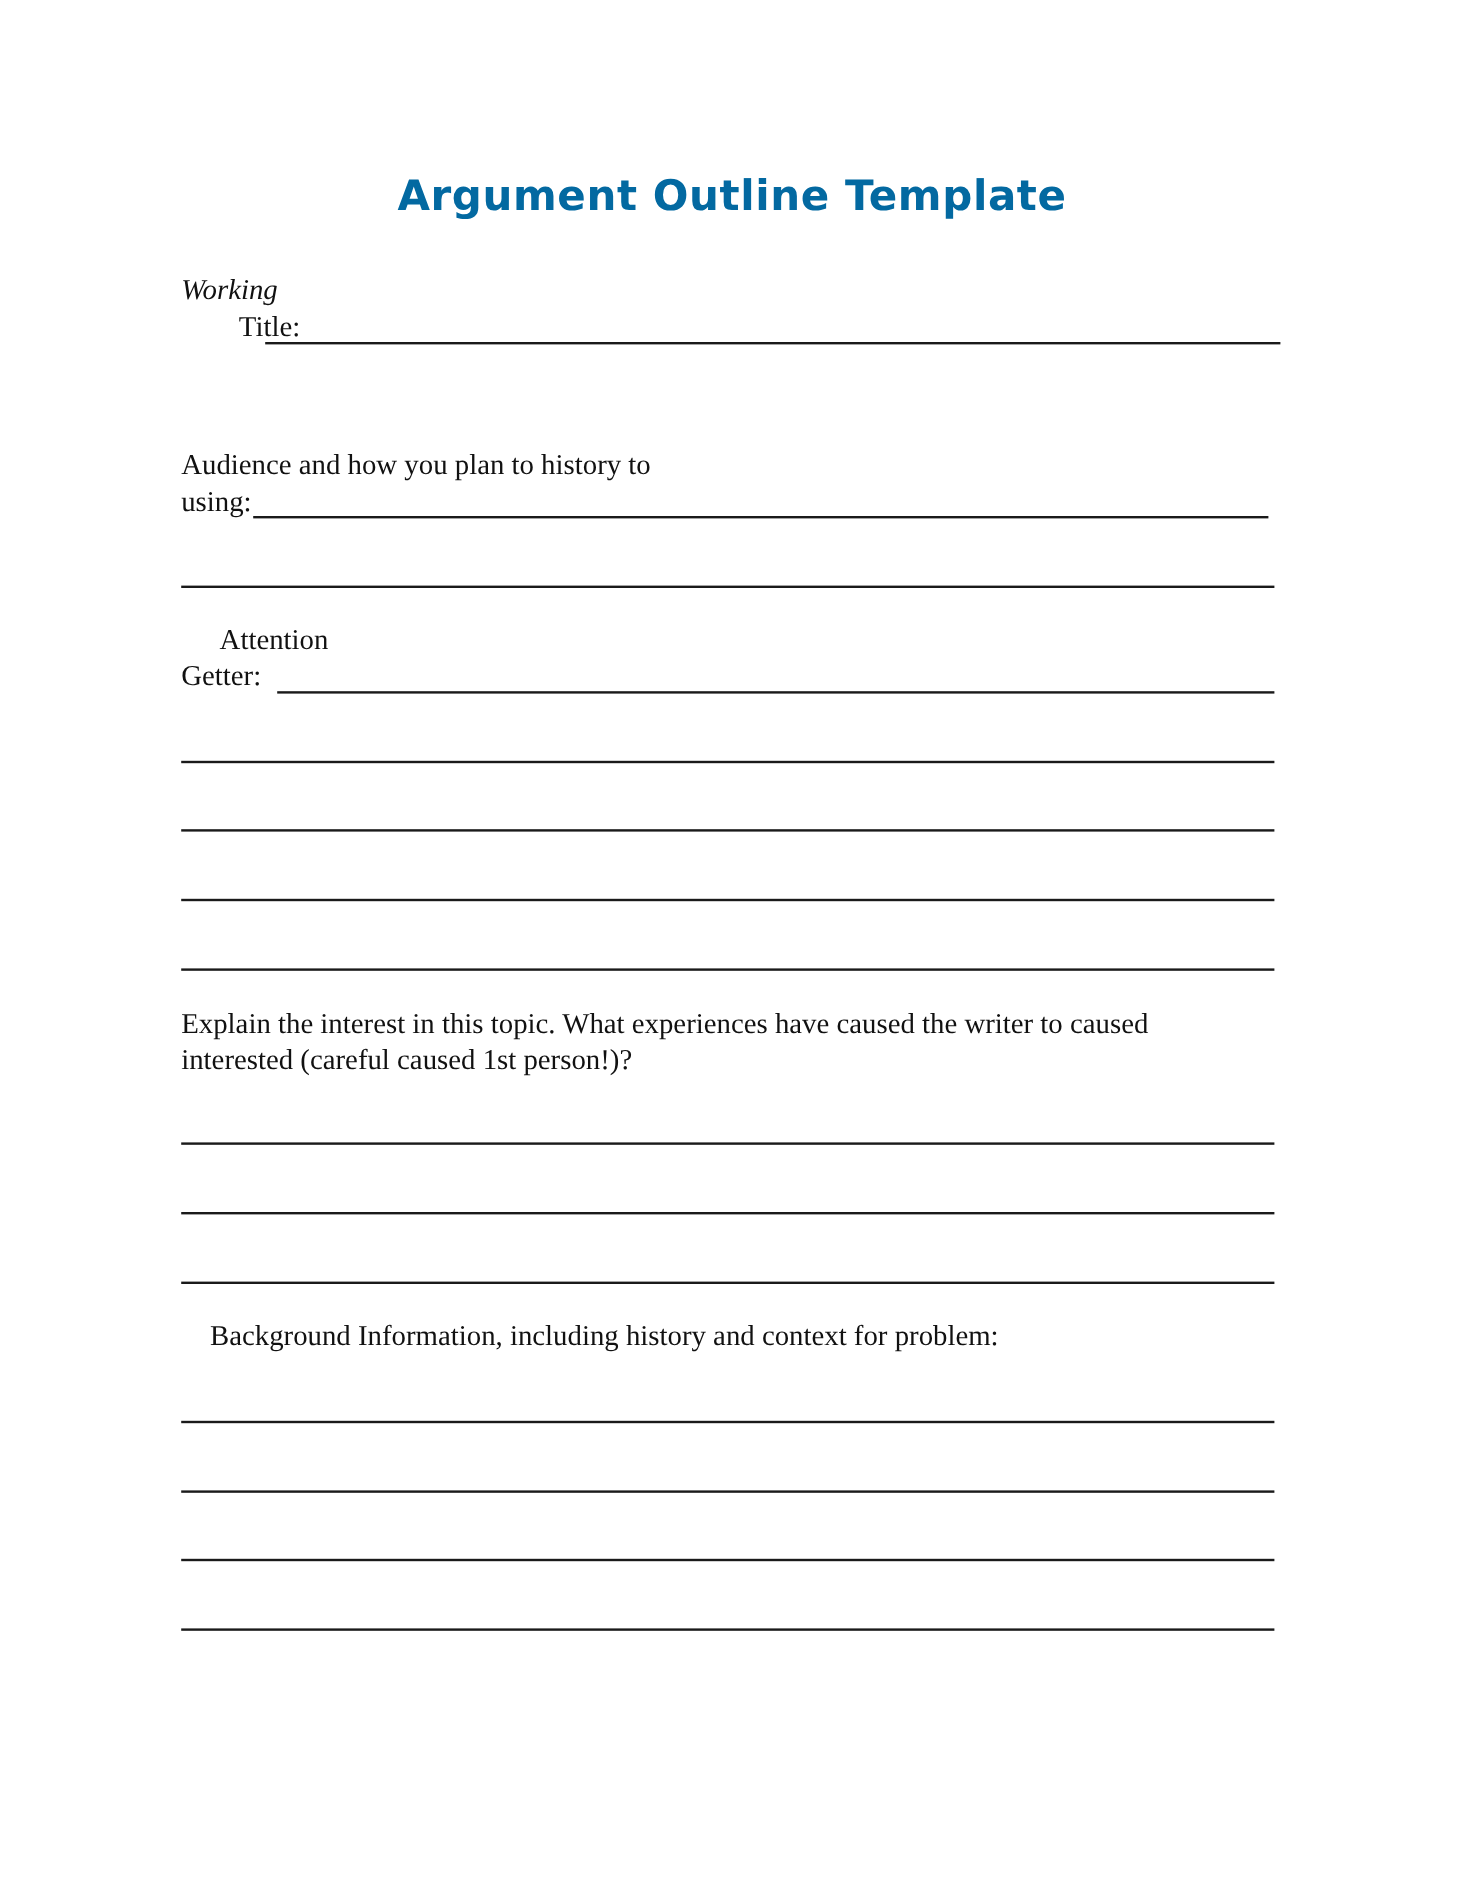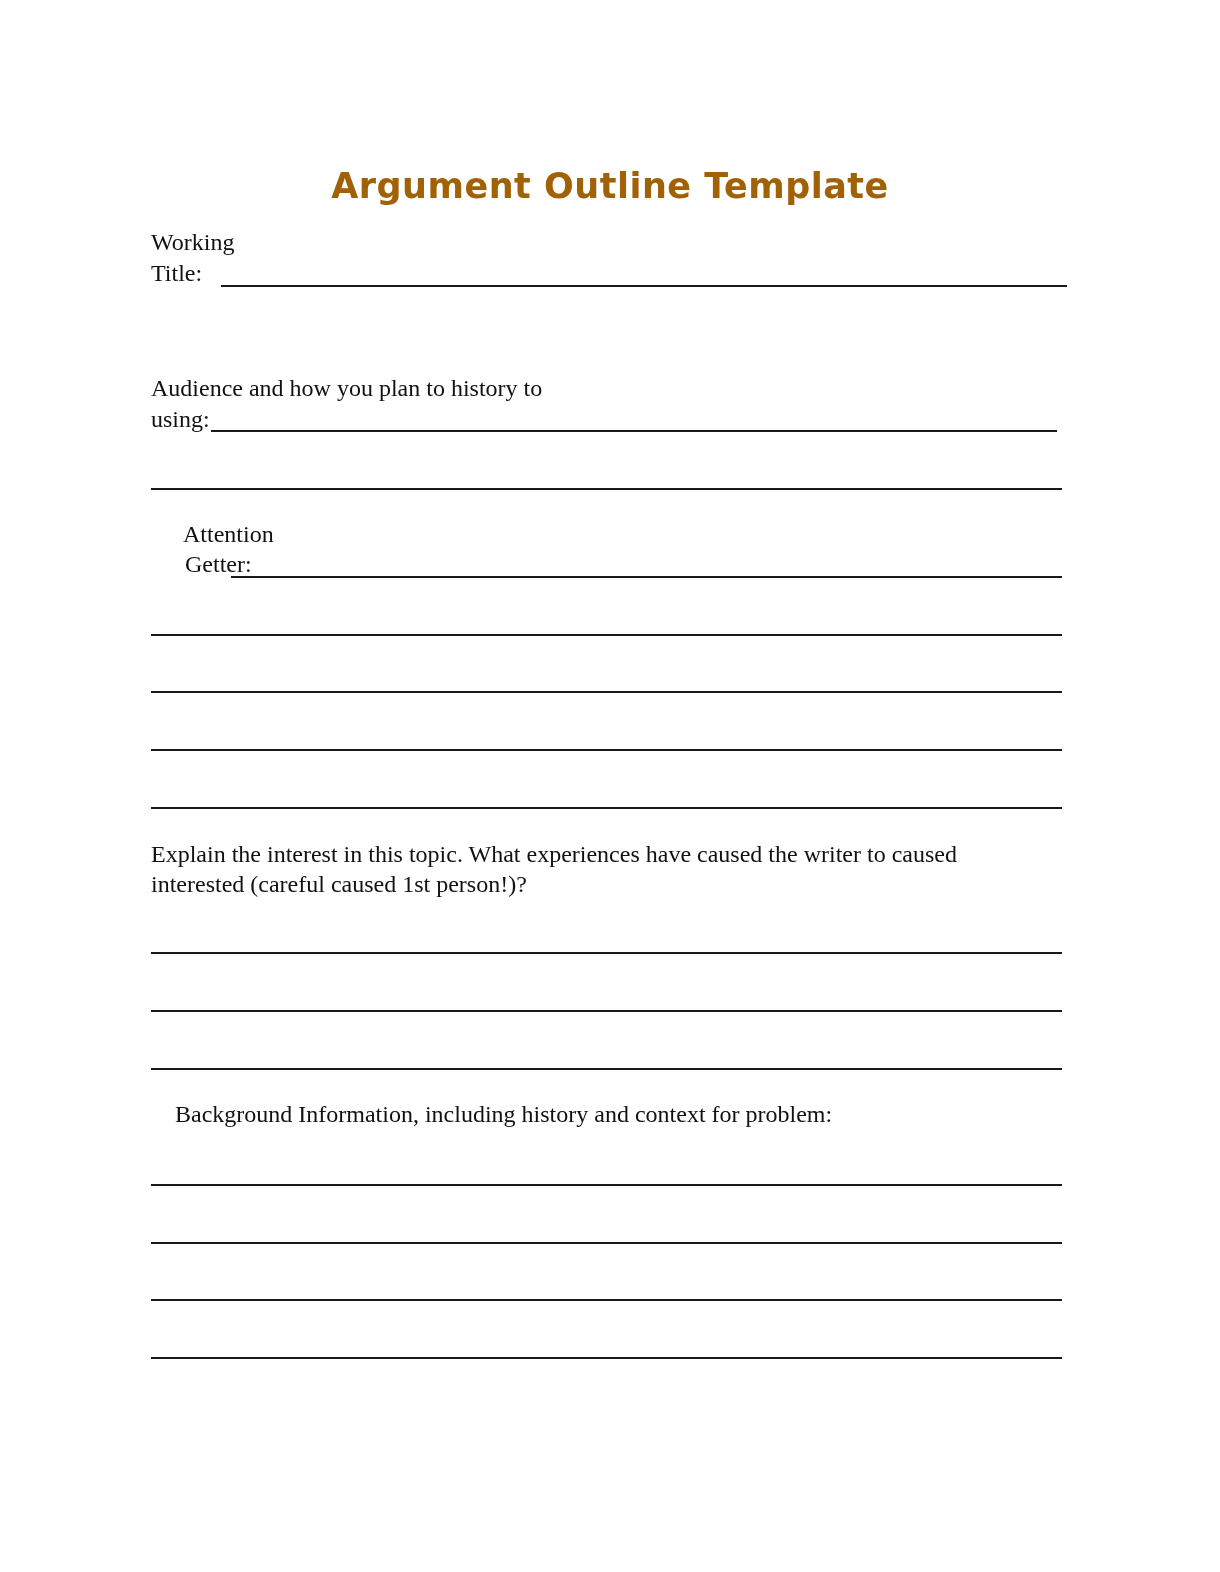--- a/index.html
+++ b/index.html
@@ -1,41 +1,41 @@
 <!DOCTYPE html>
 <html><head>
 <meta charset="utf-8">
 <style>
   html, body { margin:0; padding:0; background:#ffffff; }
   body { width:1220px; height:1572px; position:relative; overflow:hidden;
          font-family:"Liberation Serif", serif; color:#111; }
-  .title { position:absolute; top:166px; left:0; width:1220px; text-align:center;
+  .title { position:absolute; top:144px; left:0; width:1220px; text-align:center;
            font-family:"DejaVu Sans", sans-serif; font-weight:bold; font-size:35px;
-           letter-spacing:0.5px; color:#a16207; }
+           letter-spacing:0.5px; color:#0369a1; }
   .txt { position:absolute; left:151px; font-size:24px; line-height:30px; white-space:nowrap; }
   .rule { position:absolute; height:0; border-top:2px solid #1a1a1a; }
 </style>
 </head>
 <body>
 
 <div>
 
   <div class="title">Argument Outline Template</div>
 
-  <div class="txt" style="top:227px;">Working</div>
-  <div class="txt" style="top:258px;">Title:</div>
+  <div class="txt" style="top:227px;font-style:italic;">Working</div>
+  <div class="txt" style="top:258px;margin-left:48px;">Title:</div>
   <div class="rule" style="top:285px; left:221px; width:846px;"></div>
 
   <div class="txt" style="top:373px;">Audience and how you plan to history to</div>
   <div class="txt" style="top:404px;">using:</div>
   <div class="rule" style="top:430px; left:211px; width:846px;"></div>
   <div class="rule" style="top:488px; left:151px; width:911px;"></div>
 
   <div class="txt" style="top:519px;margin-left:32px;">Attention</div>
-  <div class="txt" style="top:549px;margin-left:34px;">Getter:</div>
+  <div class="txt" style="top:549px;">Getter:</div>
   <div class="rule" style="top:576px; left:231px; width:831px;"></div>
   <div class="rule" style="top:634px; left:151px; width:911px;"></div>
   <div class="rule" style="top:691px; left:151px; width:911px;"></div>
   <div class="rule" style="top:749px; left:151px; width:911px;"></div>
   <div class="rule" style="top:807px; left:151px; width:911px;"></div>
 
   <div class="txt" style="top:839px;">Explain the interest in this topic.  What experiences have caused the writer to caused</div>
   <div class="txt" style="top:869px;">interested (careful caused 1st person!)?</div>
   <div class="rule" style="top:952px; left:151px; width:911px;"></div>
   <div class="rule" style="top:1010px; left:151px; width:911px;"></div>

